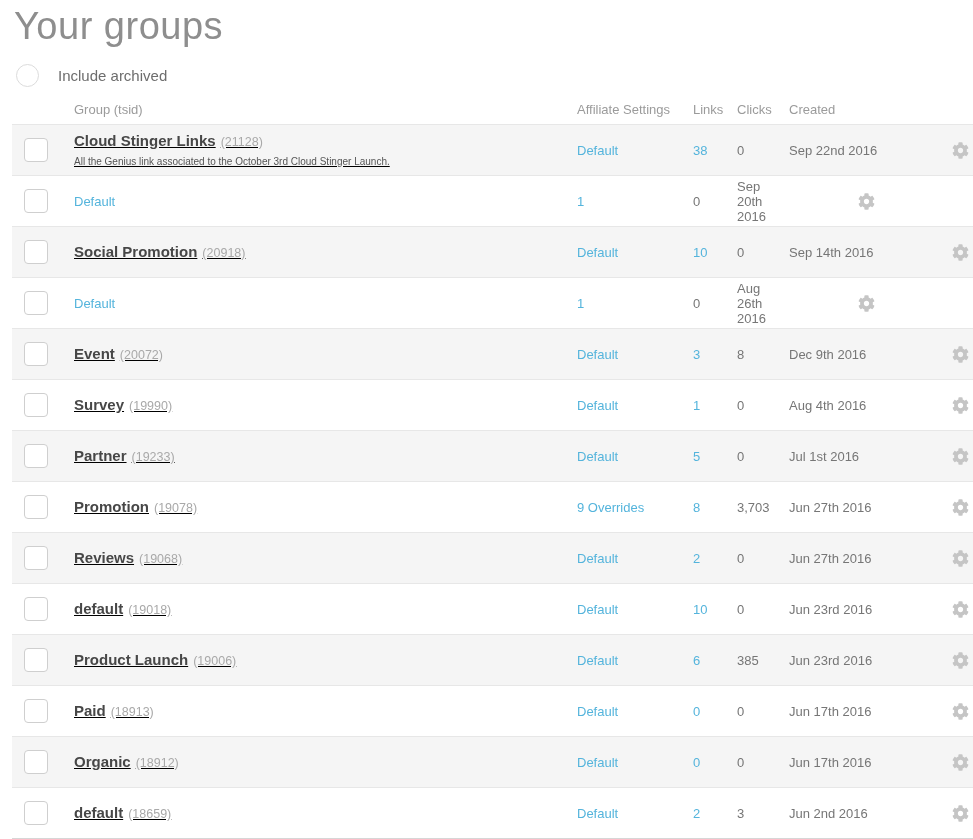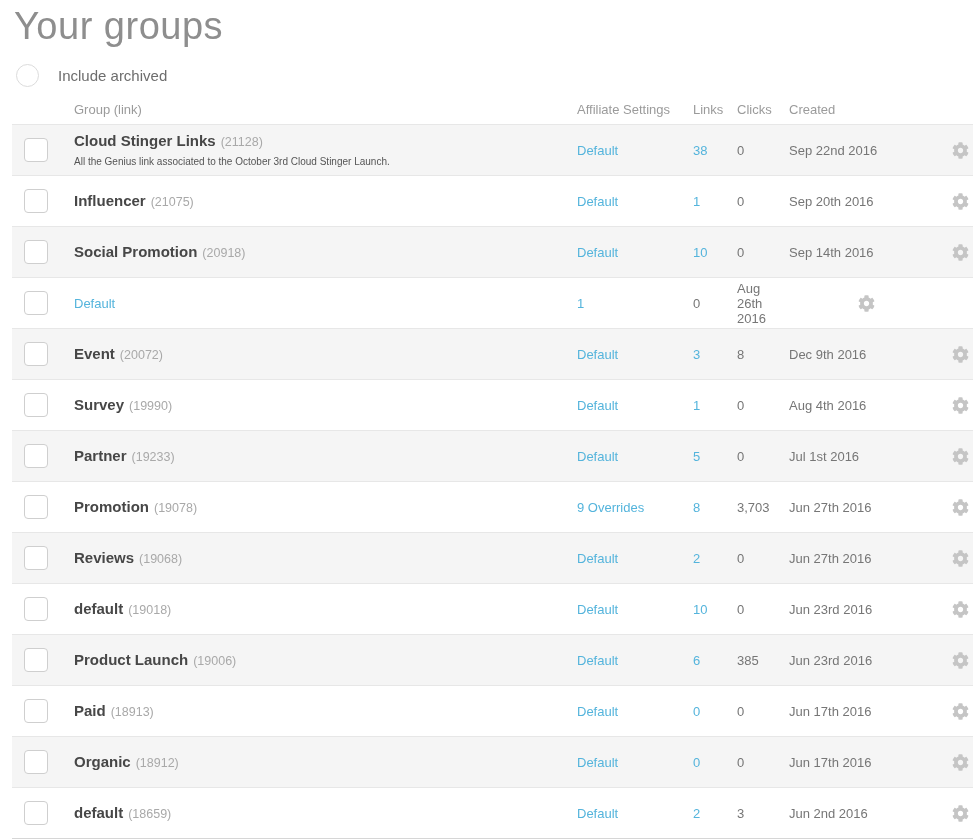--- a/index.html
+++ b/index.html
@@ -76,20 +76,21 @@
     border-radius: 4px;
     cursor: pointer;
   }
 
   .cell-name {
     display: flex;
     flex-direction: column;
     justify-content: flex-start;
     padding-right: 10px;
     overflow: hidden;
+    text-decoration: underline;
   }
   .name-line { line-height: 19px; white-space: nowrap; }
   .group-name {
     font-size: 15px;
     font-weight: bold;
     color: #474747;
     cursor: pointer;
   }
   .group-tsid {
     font-size: 12.5px;
@@ -130,21 +131,21 @@
   <h1 class="page-title">Your groups</h1>
 
   <div class="archived-row">
     <span class="radio"></span>
     <span class="archived-label">Include archived</span>
   </div>
 
   <div class="groups-table">
     <div class="thead">
       <div class="cell-check"></div>
-      <div>Group (link)</div>
+      <div>Group (tsid)</div>
       <div>Affiliate Settings</div>
       <div>Links</div>
       <div>Clicks</div>
       <div>Created</div>
       <div></div>
     </div>
     <div id="rows">
   <div class="trow">
     <div class="cell-check">
       <span class="checkbox"></span>
@@ -169,26 +170,20 @@
           <path d="M487.4 315.7l-42.6-24.6c4.3-23.2 4.3-47 0-70.2l42.6-24.6c4.9-2.8 7.1-8.6 5.5-14-11.1-35.6-30-67.8-54.7-94.6-3.8-4.1-10-5.1-14.8-2.3L380.8 110c-17.9-15.4-38.5-27.3-60.8-35.1V25.8c0-5.6-3.9-10.5-9.4-11.7-36.7-8.2-74.3-7.8-109.2 0-5.5 1.2-9.4 6.1-9.4 11.7V75c-22.2 7.9-42.8 19.8-60.8 35.1L88.7 85.5c-4.9-2.8-11-1.9-14.8 2.3-24.7 26.7-43.6 58.9-54.7 94.6-1.7 5.4.6 11.2 5.5 14L67.3 221c-4.3 23.2-4.3 47 0 70.2l-42.6 24.6c-4.9 2.8-7.1 8.6-5.5 14 11.1 35.6 30 67.8 54.7 94.6 3.8 4.1 10 5.1 14.8 2.3l42.6-24.6c17.9 15.4 38.5 27.3 60.8 35.1v49.2c0 5.6 3.9 10.5 9.4 11.7 36.7 8.2 74.3 7.8 109.2 0 5.5-1.2 9.4-6.1 9.4-11.7v-49.2c22.2-7.9 42.8-19.8 60.8-35.1l42.6 24.6c4.9 2.8 11 1.9 14.8-2.3 24.7-26.7 43.6-58.9 54.7-94.6 1.5-5.5-.7-11.3-5.6-14.1zM256 336c-44.1 0-80-35.9-80-80s35.9-80 80-80 80 35.9 80 80-35.9 80-80 80z"></path>
         </svg>
       </span>
     </div>
   </div>
 
   <div class="trow">
     <div class="cell-check">
       <span class="checkbox"></span>
     </div>
-    <div class="cell-name">
-      <div class="name-line">
-        <span class="group-name">Influencer</span><span class="group-tsid">(21075)</span>
-      </div>
-
-    </div>
     <div>
       <a class="blue-link">Default</a>
     </div>
     <div>
       <a class="blue-link">1</a>
     </div>
     <div class="cell-clicks">0</div>
     <div class="cell-created">Sep 20th 2016</div>
     <div class="cell-gear">
       <span class="gear">

